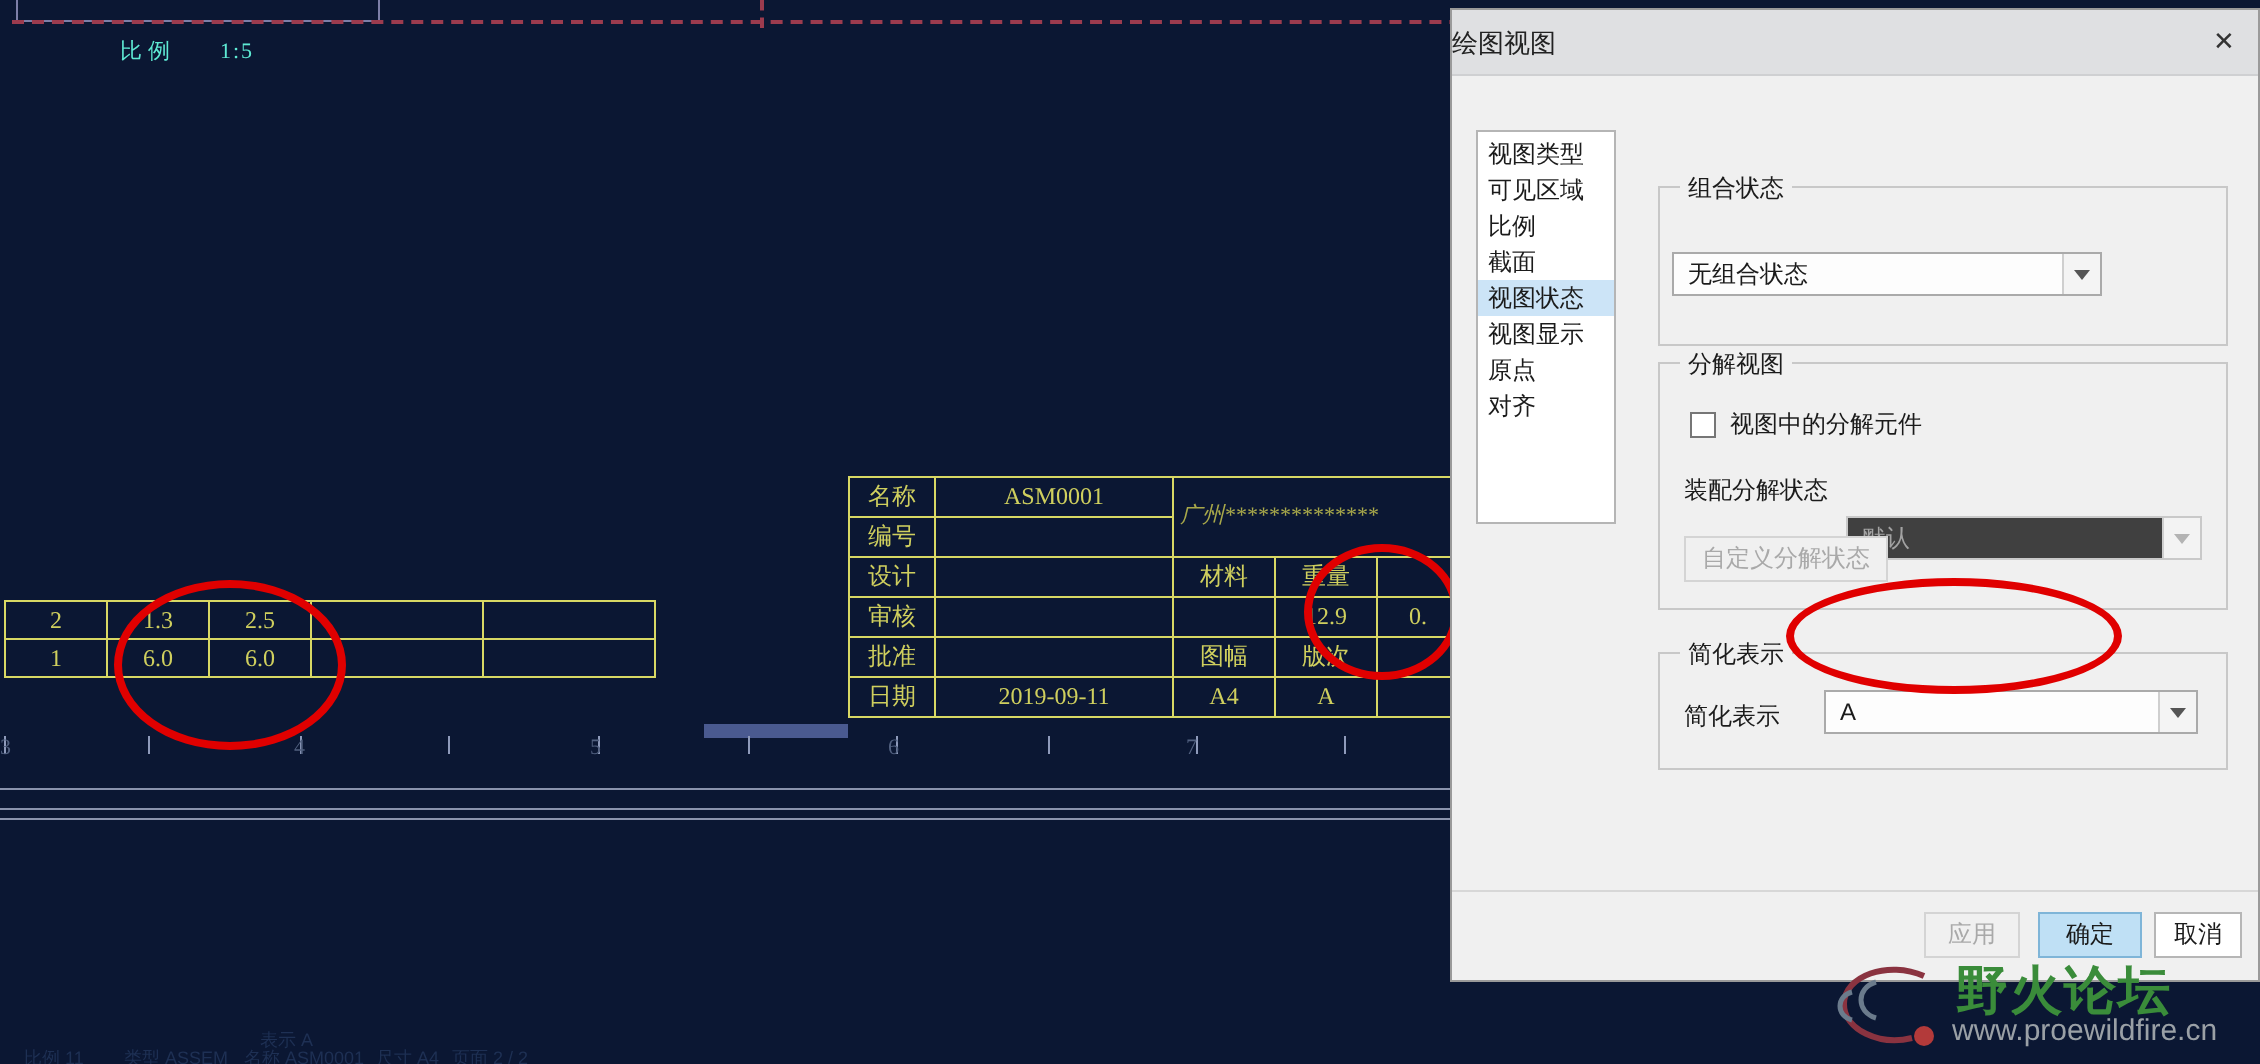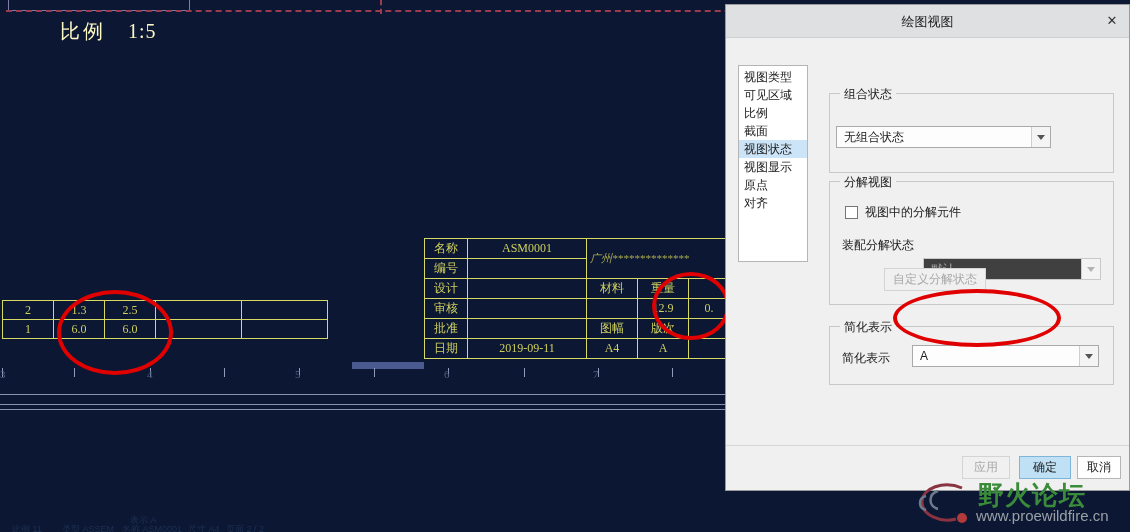--- a/index.html
+++ b/index.html
@@ -38,23 +38,23 @@
     position: absolute;
     left: 8px; top: 0;
     width: 180px; height: 10px;
     border-left: 1px solid #7d7fa8;
     border-right: 1px solid #7d7fa8;
     border-bottom: 1px solid #7d7fa8;
   }
   .scale-label {
     position: absolute;
     left: 60px; top: 18px;
-    color: #fef9c3;
+    color: #5eead4;
     font-family: "Liberation Serif", "DejaVu Serif", serif;
-    font-size: 20px;
+    font-size: 11px;
     letter-spacing: 3px;
   }
   .scale-value {
     margin-left: 22px;
     letter-spacing: 1px;
   }
 
   
   .cad-table {
     position: absolute;
@@ -158,21 +158,21 @@
   }
   #dialog-titlebar {
     position: relative;
     height: 32px;
     background: #dfe0e2;
     border-bottom: 1px solid #cfd0d2;
   }
   #dialog-title {
     position: absolute;
     left: 0; right: 0; top: 8px;
-    text-align: center;
+    text-align: left;
     font-size: 13px;
     color: #222;
   }
   #dialog-close {
     position: absolute;
     right: 8px; top: 7px;
     width: 18px; height: 18px;
     text-align: center;
     line-height: 18px;
     font-size: 13px;
@@ -300,21 +300,20 @@
     position: absolute;
     box-sizing: border-box;
     font-size: 12px;
     text-align: center;
     border: 1px solid #b6b6b6;
     background: #f0f0f0;
     color: #1b1b1b;
     line-height: 21px;
     height: 23px;
     cursor: default;
-    margin-left: 42px;
   }
   #btn-custom-explode {
     left: 116px; top: 230px; width: 102px;
     color: #a9a9a9;
     background: #f0f0f0;
     border-color: #d4d4d4;
   }
 
   
   #dialog-footer {

